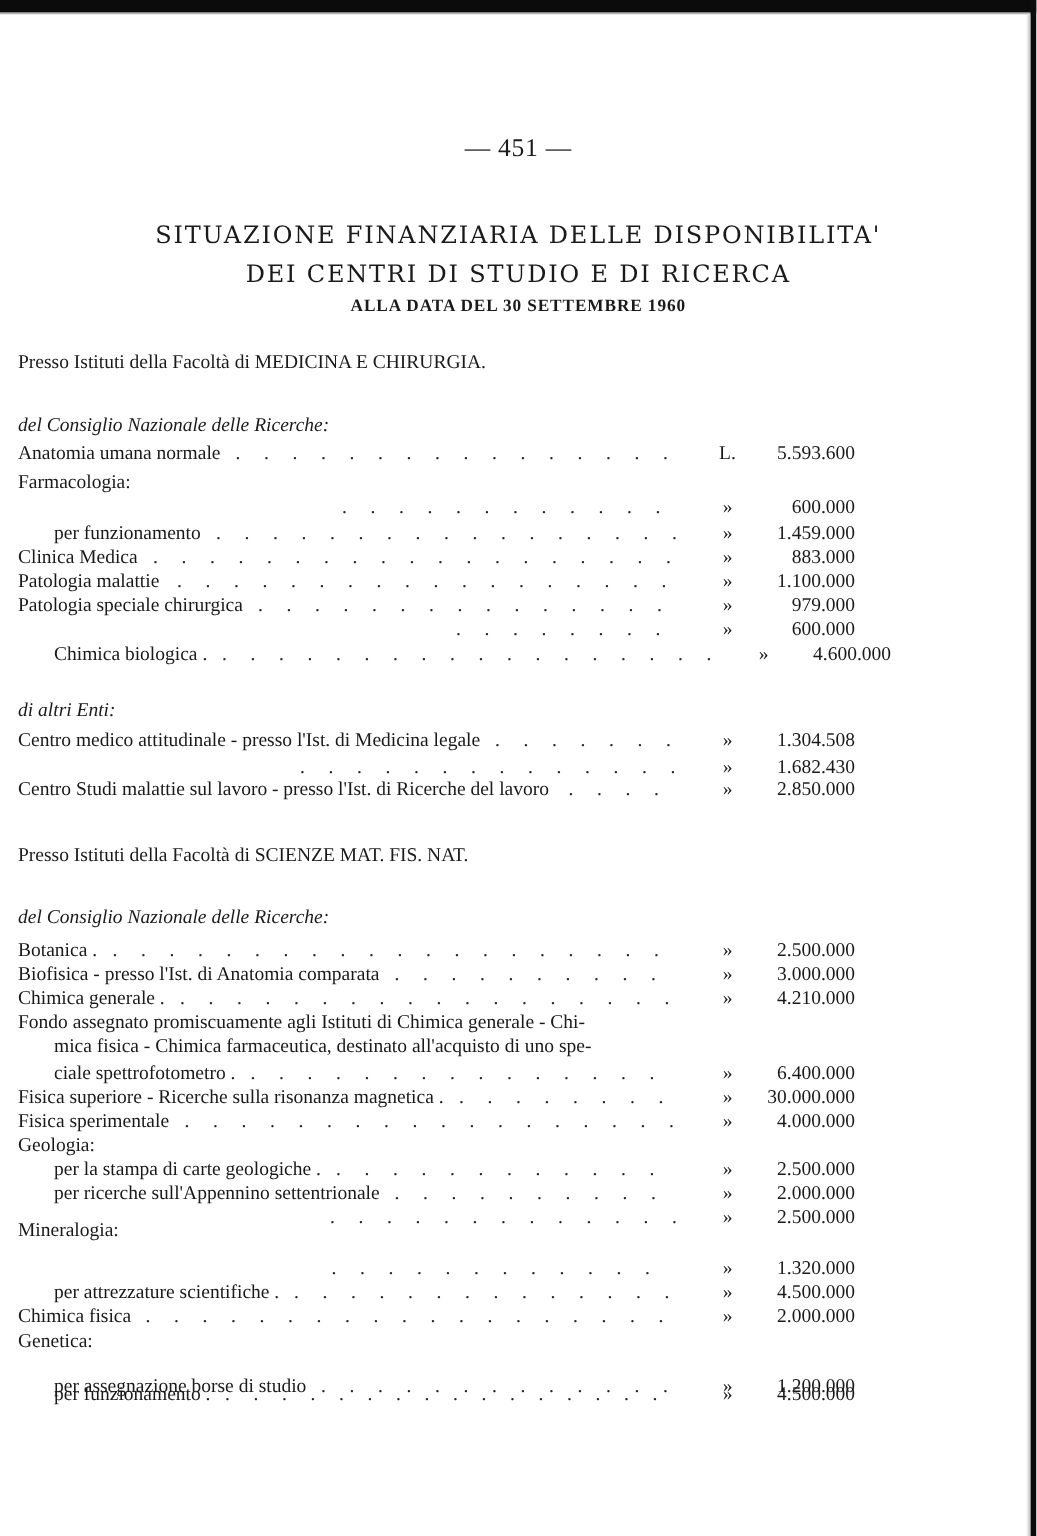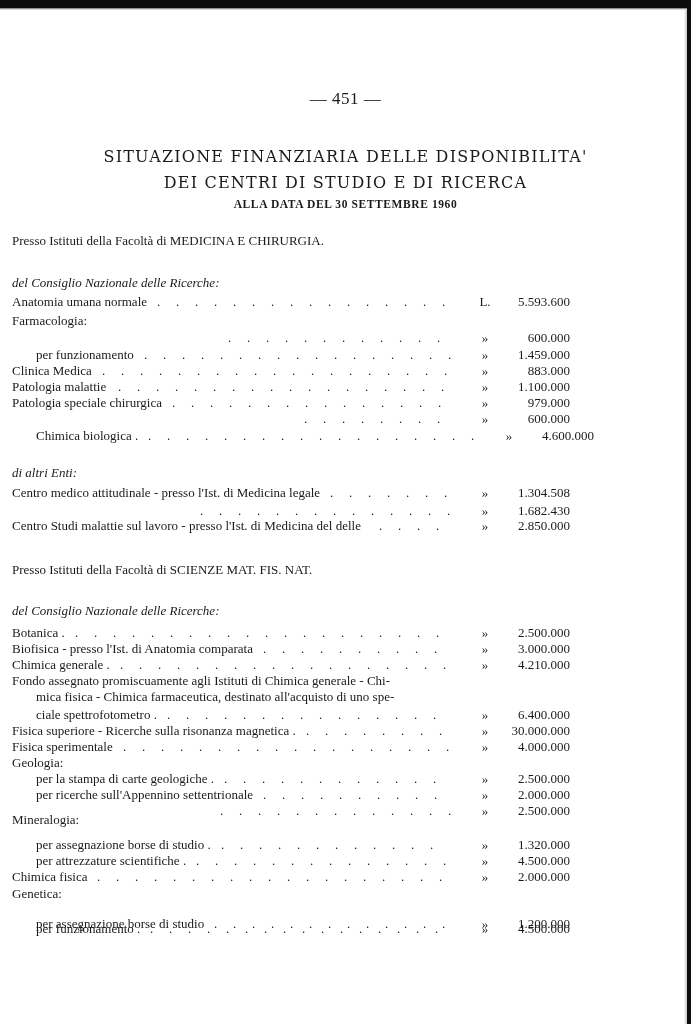--- a/index.html
+++ b/index.html
@@ -283,21 +283,21 @@
         <span style="position: absolute; left: 171px;">.</span>
         <span style="position: absolute; left: 190px;">.</span>
         <span style="position: absolute; left: 209px;">.</span>
         <span style="position: absolute; left: 228px;">.</span>
         <span style="position: absolute; left: 247px;">.</span>
       </span>
       <span class="currency">»</span>
       <span class="amount">1.682.430</span>
     </div>
     <div class="line row" style="top: 518px;">
-      <span class="label">Centro Studi malattie sul lavoro - presso l'Ist. di Medicina del delle</span>
+      <span class="label">Centro Studi malattie sul lavoro - presso l'Ist. di Ricerche del lavoro</span>
       <span class="dots" style="left: 367px;">
         <span style="position: absolute; left: 0px;">.</span>
         <span style="position: absolute; left: 19px;">.</span>
         <span style="position: absolute; left: 38px;">.</span>
         <span style="position: absolute; left: 57px;">.</span>
       </span>
       <span class="currency">»</span>
       <span class="amount">2.850.000</span>
     </div>
     <div class="line section-head" style="top: 562px;">Presso Istituti della Facoltà di SCIENZE MAT. FIS. NAT.</div>
@@ -494,21 +494,20 @@
         <span style="position: absolute; left: 209px;">.</span>
         <span style="position: absolute; left: 228px;">.</span>
       </span>
       <span class="currency">»</span>
       <span class="amount">2.500.000</span>
     </div>
     <div class="line row" style="top: 812px;">
       <span class="label">Mineralogia:</span>
     </div>
     <div class="line row" style="top: 837px;">
-      <span class="label indent1">per assegnazione borse di studio .</span>
       <span class="dots" style="left: 209px;">
         <span style="position: absolute; left: 0px;">.</span>
         <span style="position: absolute; left: 19px;">.</span>
         <span style="position: absolute; left: 38px;">.</span>
         <span style="position: absolute; left: 57px;">.</span>
         <span style="position: absolute; left: 76px;">.</span>
         <span style="position: absolute; left: 95px;">.</span>
         <span style="position: absolute; left: 114px;">.</span>
         <span style="position: absolute; left: 133px;">.</span>
         <span style="position: absolute; left: 152px;">.</span>

